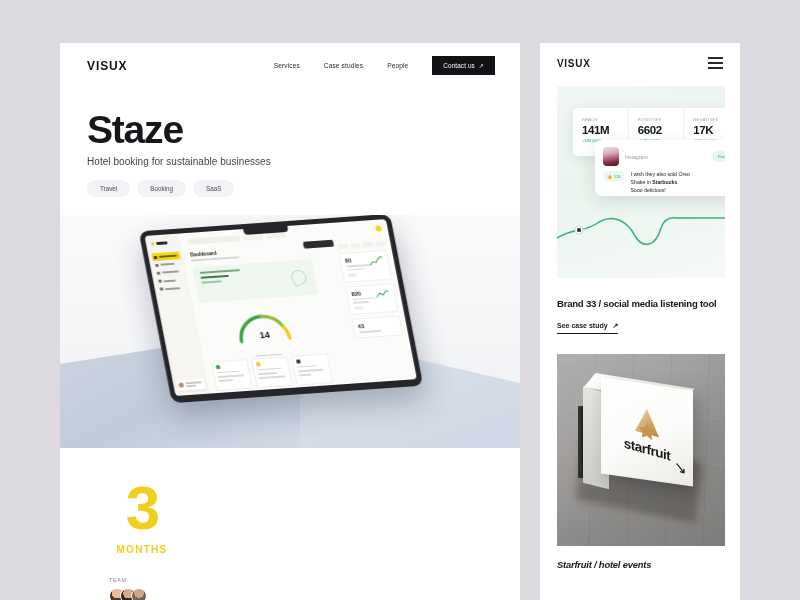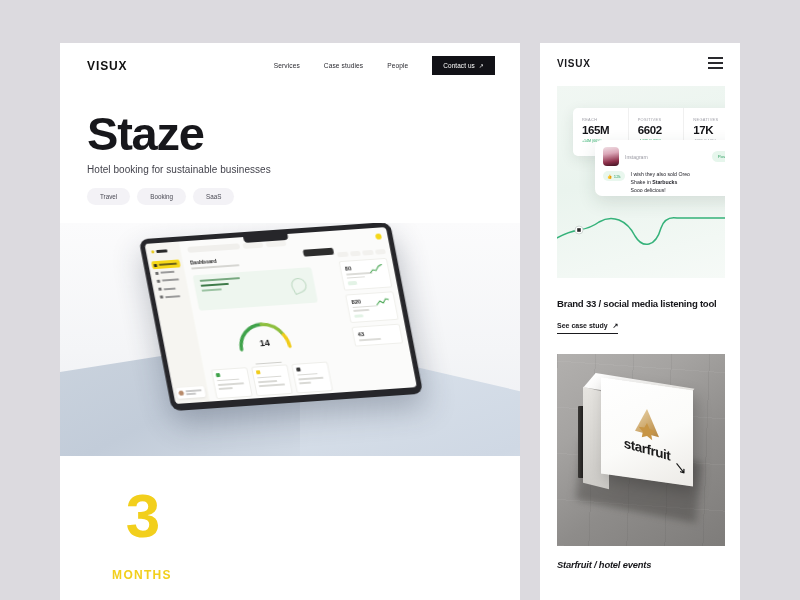--- a/index.html
+++ b/index.html
@@ -30,21 +30,21 @@
   .nav-link { font-size:6.6px; color:#2a2a30; letter-spacing:.1px; cursor:pointer; }
   .contact-btn {
     background:#111116; color:#fff; font-size:6.4px;
     padding:6px 11px; display:flex; align-items:center; gap:4px;
     cursor:pointer; letter-spacing:.1px;
   }
   .contact-btn .arr { font-size:6px; }
 
   .hero { padding:22px 27px 0 27px; }
   .hero h1 {
-    font-size:47px; font-weight:bold; letter-spacing:-1.2px;
+    font-size:39px; font-weight:bold; letter-spacing:-1.2px;
     line-height:1; color:#17171b;
   }
   .hero-sub {
     margin-top:7px; font-size:10px; color:#43434c; letter-spacing:.05px;
   }
   .tags { margin-top:13px; display:flex; gap:7px; }
   .tag {
     background:#f3f2f6; color:#4a4a55; font-size:6.3px;
     border-radius:20px; padding:5px 13px; cursor:pointer;
   }
@@ -152,21 +152,21 @@
   .rc-spark{position:absolute;right:4px;top:5px;}
 
   
   .lower { display:flex; padding:34px 27px 0 27px; gap:26px; }
   .statcol { width:110px; text-align:center; }
   .big-num {
     font-size:62px; font-weight:bold; color:#f2cf1c; line-height:.85;
     letter-spacing:-2px;
   }
   .months {
-    margin-top:25px; font-size:12px; font-weight:bold; color:#f2cf1c;
+    margin-top:9px; font-size:10px; font-weight:bold; color:#f2cf1c;
     letter-spacing:1.3px;
   }
   .team-lab { margin-top:22px; font-size:5.4px; color:#8b8b94; letter-spacing:.7px; text-align:left; padding-left:22px;}
   .avatars { margin-top:5px; display:flex; padding-left:22px; }
   .avatars .av {
     width:16px;height:16px;border-radius:50%;border:1.6px solid #fff;
     margin-left:-5px; background-size:cover;
   }
   .avatars .av:first-child{margin-left:0;}
   .av1{background:radial-gradient(circle at 50% 30%, #e8bb96 0 42%, #4a3528 43% 100%);}
@@ -472,21 +472,21 @@
     <div class="s-shot">
       <svg class="s-line" width="168" height="40" viewBox="0 0 168 40">
         <path d="M-4 30 Q10 22 22 20 Q34 18 42 12 Q52 6 62 10 Q72 14 78 26 Q84 36 92 34 Q100 32 104 18 Q108 6 120 8 L170 8" fill="none" stroke="#35b27a" stroke-width="1.5"></path>
         <circle cx="22" cy="20" r="4" fill="#fff" stroke="#cfd8d4" stroke-width="1"></circle>
         <rect x="20.2" y="18.2" width="3.6" height="3.6" fill="#2a2a2a"></rect>
       </svg>
 
       <div class="stat-card">
         <div class="stat">
           <div class="lab">REACH</div>
-          <div class="val">165M</div>
+          <div class="val">141M</div>
           <div class="dl">+14M (66%)</div>
         </div>
         <div class="stat">
           <div class="lab">POSITIVES</div>
           <div class="val">6602</div>
           <div class="dl">+1478 (0.22%)</div>
         </div>
         <div class="stat">
           <div class="lab">NEGATIVES</div>
           <div class="val">17K</div>

